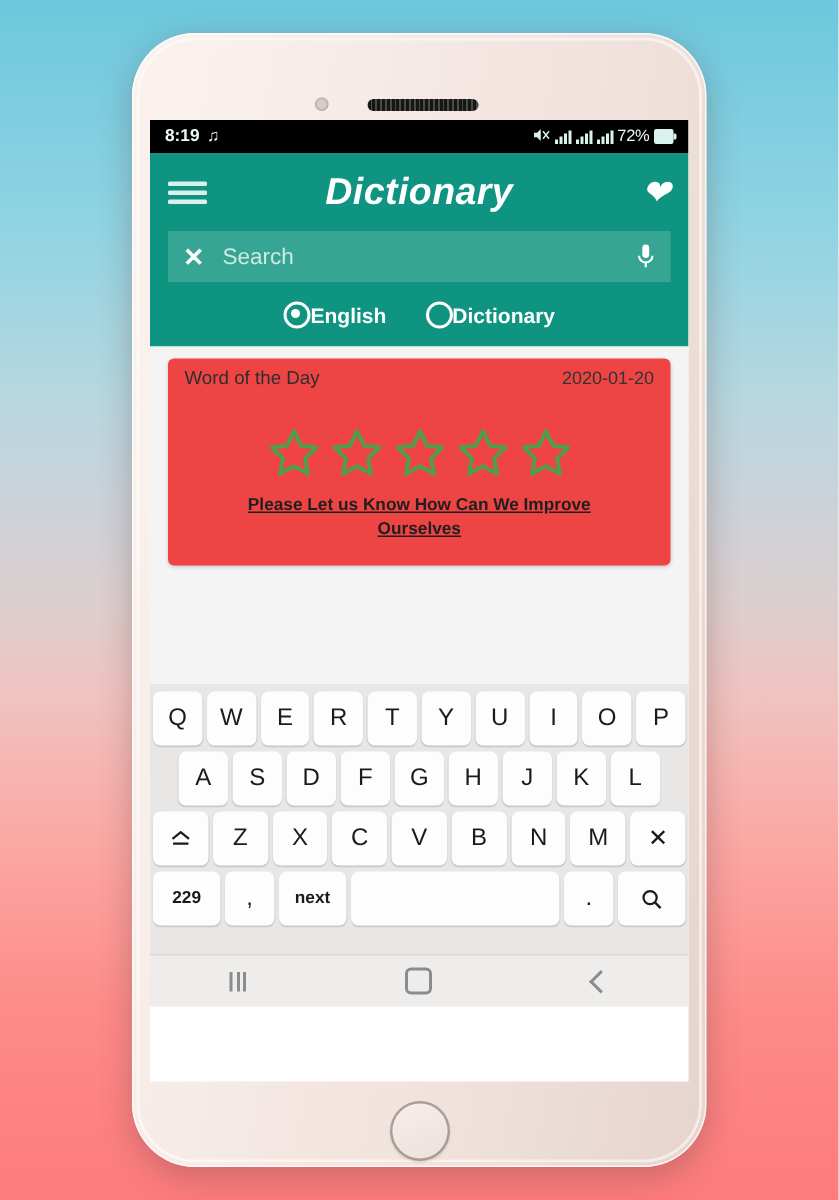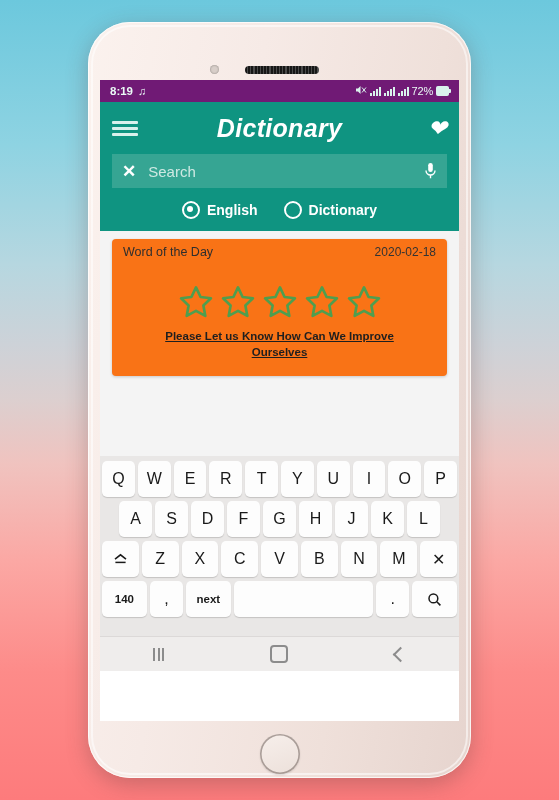--- a/index.html
+++ b/index.html
@@ -76,21 +76,21 @@
     top: 58px;
     width: 359px;
     height: 641px;
     background: #ffffff;
     overflow: hidden;
   }
 
   
   #statusbar {
     height: 22px;
-    background: #701a75;
+    background: #000000;
     display: flex;
     align-items: center;
     padding: 0 10px;
     color: #eafaf6;
     font-size: 11.5px;
     font-weight: bold;
     justify-content: space-between;
   }
   #status-left { display: flex; align-items: center; gap: 5px; }
   #status-right { margin-left: auto; display: flex; align-items: center; gap: 3px; }
@@ -155,40 +155,40 @@
   #search-input::placeholder { color: #cfe9e3; }
   .mic-icon svg { display:block; }
 
   #lang-row {
     display: flex;
     justify-content: center;
     gap: 26px;
     margin-top: 13px;
     padding-bottom: 2px;
   }
-  .lang-opt { display: flex; align-items: center; gap: 7px; cursor: pointer; }
+  .lang-opt { display: flex; align-items: center; cursor: pointer; }
   .radio {
     width: 14px; height: 14px; border-radius: 50%;
     border: 2px solid #ffffff; position: relative;
   }
   .radio.on:after {
     content:""; position:absolute; left:3px; top:3px;
     width:6px; height:6px; border-radius:50%; background:#ffffff;
   }
   .lang-label { color: #ffffff; font-size: 14px; font-weight: bold; }
 
   
   #content {
     background: #f4f4f4;
     padding: 8px 12px 0 12px;
     height: 225px;
     box-sizing: border-box;
   }
   #card {
-    background: #f97316;
+    background: #ef4444;
     border-radius: 4px;
     box-shadow: 0 1px 3px rgba(0,0,0,0.18);
     overflow: hidden;
   }
   #wotd-header {
     display: flex;
     align-items: center;
     padding: 6px 11px;
     font-size: 12.5px;
     color: #2e2e2e;
@@ -371,21 +371,21 @@
           <span class="lang-label">Dictionary</span>
         </div>
       </div>
     </div>
 
     <div id="content">
       <div id="card">
 
         <div id="wotd-header">
           <span>Word of the Day</span>
-          <span id="wotd-date">2020-02-18</span>
+          <span id="wotd-date">2020-01-20</span>
         </div>
 
 
         <div id="rate-block">
           <div id="stars">
             <span>
               <svg width="36" height="34" viewBox="0 0 24 23">
                   <path d="M12 1.6l3.1 6.5 7 .9-5.1 4.9 1.3 7-6.3-3.4-6.3 3.4 1.3-7L1.9 9l7-.9z" fill="none" stroke="#4f9e4f" stroke-width="1.8" stroke-linejoin="round"></path>
                 </svg>
             </span>
@@ -454,21 +454,21 @@
         <div class="key">X</div>
         <div class="key">C</div>
         <div class="key">V</div>
         <div class="key">B</div>
         <div class="key">N</div>
         <div class="key">M</div>
         <div class="key">✕</div>
       </div>
 
       <div class="kb-row row4">
-        <div class="key small mid">140</div>
+        <div class="key small mid">229</div>
         <div class="key">,</div>
         <div class="key small mid">next</div>
         <div class="key wide"></div>
         <div class="key">.</div>
         <div class="key mid">
           <svg width="15" height="15" viewBox="0 0 15 15">
             <circle cx="6.4" cy="6.4" r="4.4" fill="none" stroke="#1a1a1a" stroke-width="1.5"></circle>
             <path d="M9.8 9.8L13.4 13.4" stroke="#1a1a1a" stroke-width="1.6"></path>
           </svg>
         </div>

